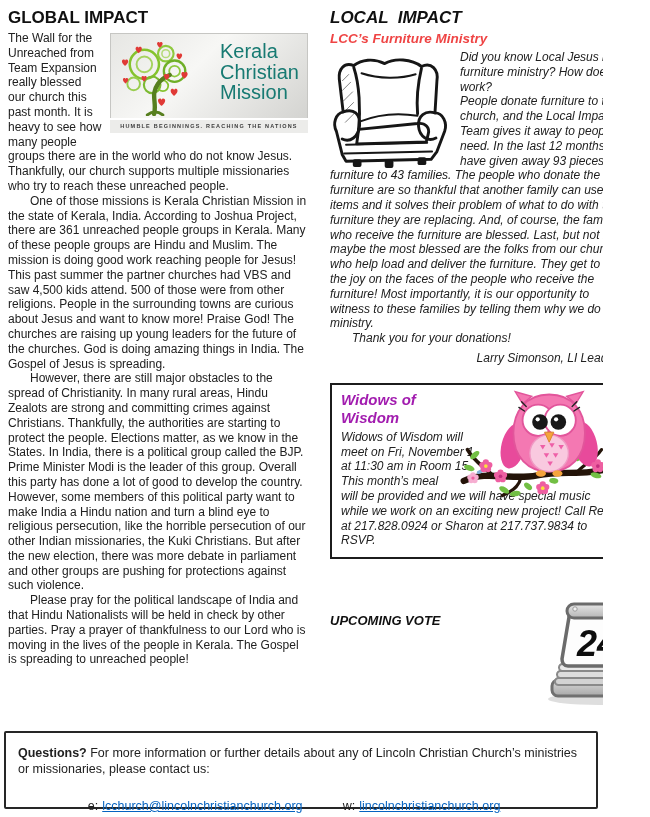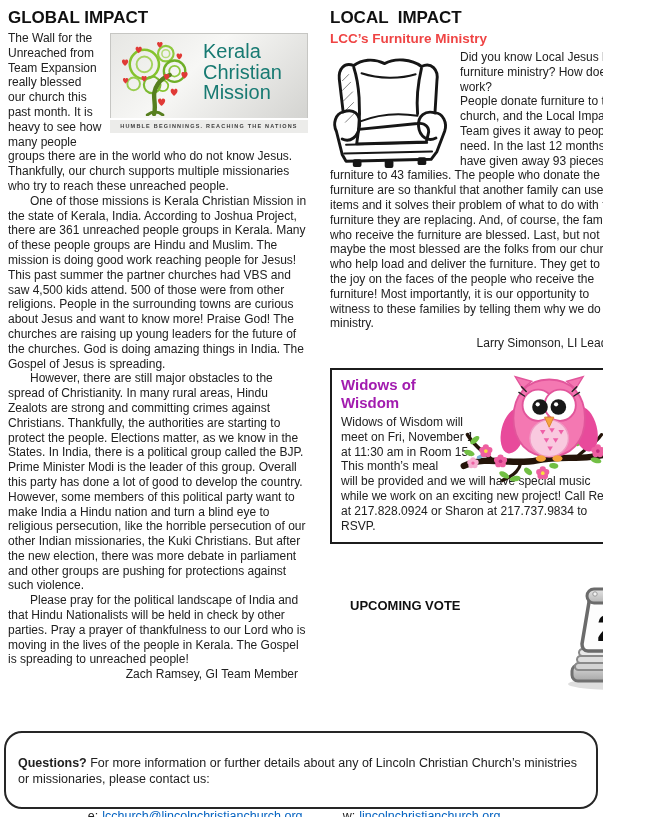--- a/index.html
+++ b/index.html
@@ -1,52 +1,52 @@
 <!DOCTYPE html>
 <html><head>
 <meta charset="utf-8">
 <style>
   html,body{margin:0;padding:0;background:#fff;}
   .page{position:relative;width:603px;height:817px;overflow:hidden;background:#fff;
         font-family:"Liberation Sans","DejaVu Sans",sans-serif;font-size:12px;line-height:14.8px;color:#212121;}
   .columns{display:flex;padding:8px 8px 0 8px;}
   .col-left{width:300px;margin-right:22px;flex:none;}
-  .col-right{width:312px;flex:none;box-sizing:border-box;padding-right:10px;}
+  .col-right{width:312px;flex:none;box-sizing:border-box;padding-right:10px;font-style:italic;}
   .h-major{font-size:17px;font-weight:bold;color:#101010;margin:0 0 3px 0;line-height:20px;white-space:pre-wrap;}
   .h-sub{font-size:13.5px;font-weight:bold;color:#ef4444;margin:0 0 3px 0;line-height:16px;}
   .h-box{font-size:15px;font-weight:bold;color:#a21caf;margin:0 0 3px 0;line-height:18px;}
   .h-vote{font-size:13px;font-weight:bold;color:#101010;margin:0 0 2px 0;line-height:16px;}
   p.body{margin:0;}
   p.indent{text-indent:22px;}
   .sig{margin:0;text-align:right;}
   .sig-left{padding-right:10px;}
   .sig-right{padding-right:14px;margin-top:5px;}
   
   .kcm-logo{float:right;width:198px;height:100px;margin:2px 0 5px 8px;position:relative;
             background:linear-gradient(135deg,#e6e6e3 0%,#f7f7f5 40%,#d0d0cd 100%);
             box-shadow:inset 0 0 0 1px #c6c6c3;}
   .kcm-tree{position:absolute;left:5px;top:7px;}
-  .kcm-text{position:absolute;left:93px;top:8px;font-size:20px;line-height:20.5px;color:#177a72;}
+  .kcm-text{position:absolute;left:110px;top:8px;font-size:20px;line-height:20.5px;color:#177a72;}
   .kcm-text span{display:block;}
   .kcm-tagline{position:absolute;left:0;right:0;bottom:0;height:13px;line-height:12px;background:#ececea;
                border-top:2px solid #fff;font-size:5.5px;font-weight:bold;letter-spacing:1.2px;
                color:#3b3b3b;text-align:center;overflow:hidden;}
   
   .chair{float:left;width:122px;height:116px;margin:2px 8px 0 0;}
   
   .widows-box{border:2px solid #1c1c1c;margin-top:17px;padding:6px 9px 9px;min-height:145px;box-sizing:content-box;}
   .owl{float:right;width:140px;height:94px;margin:2px 0 0 4px;position:relative;}
   .owl svg{position:absolute;right:-4px;top:-4px;}
   
-  .vote{display:flex;margin-top:54px;margin-left:20px;}
+  .vote{display:flex;margin-top:54px;}
   .vote-text{width:202px;flex:none;}
   .calendar{width:118px;height:108px;margin-left:8px;margin-top:-14px;flex:none;}
   
   .footer{position:absolute;left:4px;right:5px;top:731px;height:78px;box-sizing:border-box;background:#fff;
-          border:2px solid #262626;border-radius:18px;padding:22px 12px 4px;}
+          border:2px solid #262626;border-radius:2px;padding:12px 12px 4px;}
   .f-lead{margin:0;font-size:12.5px;line-height:16px;}
   .f-grid{display:grid;grid-template-columns:255px auto;margin-left:42px;margin-top:7px;row-gap:7px;font-size:12.5px;}
   .f-item{white-space:pre-wrap;}
   .f-label{margin-right:4px;}
   .f-link{color:#0563c1;text-decoration:underline;cursor:pointer;}
 </style>
 </head>
 <body>
 
 <div class="page">
@@ -93,21 +93,20 @@
             <span>Mission</span>
           </span>
           <span class="kcm-tagline">HUMBLE BEGINNINGS. REACHING THE NATIONS</span>
         </span>
         <span>The Wall for the Unreached from Team Expansion really blessed our church this past month. It is heavy to see how many people groups there are in the world who do not know Jesus. Thankfully, our church supports multiple missionaries who try to reach these unreached people.</span>
       </p>
 
       <p class="body indent">One of those missions is Kerala Christian Mission in the state of Kerala, India. According to Joshua Project, there are 361 unreached people groups in Kerala. Many of these people groups are Hindu and Muslim. The mission is doing good work reaching people for Jesus! This past summer the partner churches had VBS and saw 4,500 kids attend. 500 of those were from other religions. People in the surrounding towns are curious about Jesus and want to know more! Praise God! The churches are raising up young leaders for the future of the churches. God is doing amazing things in India. The Gospel of Jesus is spreading.</p>
       <p class="body indent">However, there are still major obstacles to the spread of Christianity. In many rural areas, Hindu Zealots are strong and committing crimes against Christians. Thankfully, the authorities are starting to protect the people. Elections matter, as we know in the States. In India, there is a political group called the BJP. Prime Minister Modi is the leader of this group. Overall this party has done a lot of good to develop the country. However, some members of this political party want to make India a Hindu nation and turn a blind eye to religious persecution, like the horrible persecution of our other Indian missionaries, the Kuki Christians. But after the new election, there was more debate in parliament and other groups are pushing for protections against such violence.</p>
       <p class="body indent">Please pray for the political landscape of India and that Hindu Nationalists will be held in check by other parties. Pray a prayer of thankfulness to our Lord who is moving in the lives of the people in Kerala. The Gospel is spreading to unreached people!</p>
-      <p class="sig sig-left">Zach Ramsey, GI Team Member</p>
     </div>
 
     <div class="col-right">
       <h1 class="h-major">LOCAL  IMPACT</h1>
       <h2 class="h-sub">LCC’s Furniture Ministry</h2>
 
       <p class="body">
         <span class="chair">
           <svg width="122" height="116" viewBox="0 0 125 120">
             <g fill="#ffffff" stroke="#161616" stroke-width="3" stroke-linejoin="round" stroke-linecap="round">
@@ -129,20 +128,21 @@
               <rect x="23" y="111" width="9" height="8" rx="2"></rect>
               <rect x="56" y="112" width="9" height="8" rx="2"></rect>
               <rect x="90" y="109" width="9" height="8" rx="2"></rect>
             </g>
           </svg>
         </span>
         <span>Did you know Local Jesus has a furniture ministry? How does it work?</span><br>
         <span>People donate furniture to the church, and the Local Impact Team gives it away to people in need. In the last 12 months we have given away 93 pieces of furniture to 43 families. The people who donate the furniture are so thankful that another family can use their items and it solves their problem of what to do with the furniture they are replacing. And, of course, the families who receive the furniture are blessed. Last, but not least, maybe the most blessed are the folks from our church who help load and deliver the furniture. They get to see the joy on the faces of the people who receive the furniture! Most importantly, it is our opportunity to witness to these families by telling them why we do this ministry.</span>
       </p>
 
+      <p class="body indent">Thank you for your donations!</p>
       <p class="sig sig-right">Larry Simonson, LI Leader</p>
 
       <div class="widows-box">
         <span class="owl">
           <svg width="170" height="112" viewBox="0 0 170 122">
             <path d="M2,100 C28,88 52,100 82,94 C112,88 134,96 168,84" fill="none" stroke="#241409" stroke-width="7" stroke-linecap="round"></path>
             <path d="M34,95 C24,84 14,80 6,66" fill="none" stroke="#241409" stroke-width="4" stroke-linecap="round"></path>
             <path d="M124,92 C132,82 144,78 152,66" fill="none" stroke="#241409" stroke-width="3.5" stroke-linecap="round"></path>
             <path d="M64,97 C62,106 54,112 44,116" fill="none" stroke="#241409" stroke-width="3.5" stroke-linecap="round"></path>
             <g fill="#72bf44">

